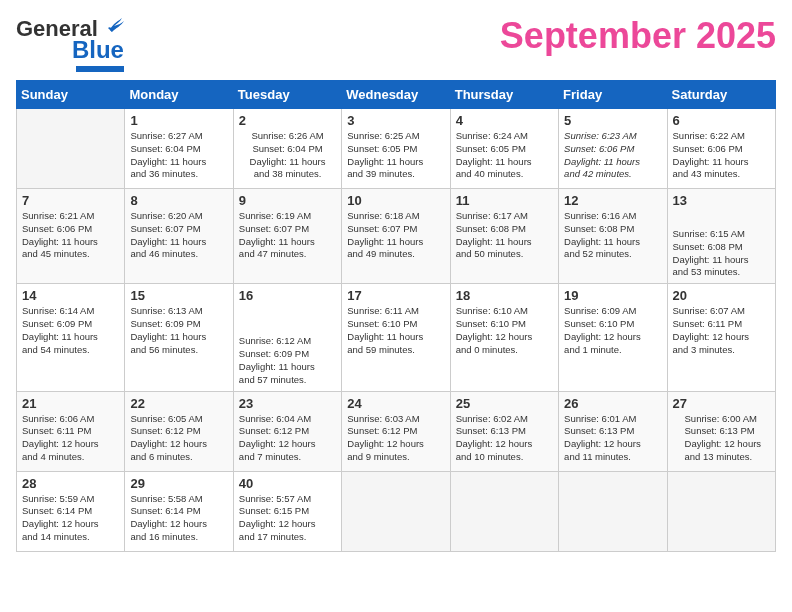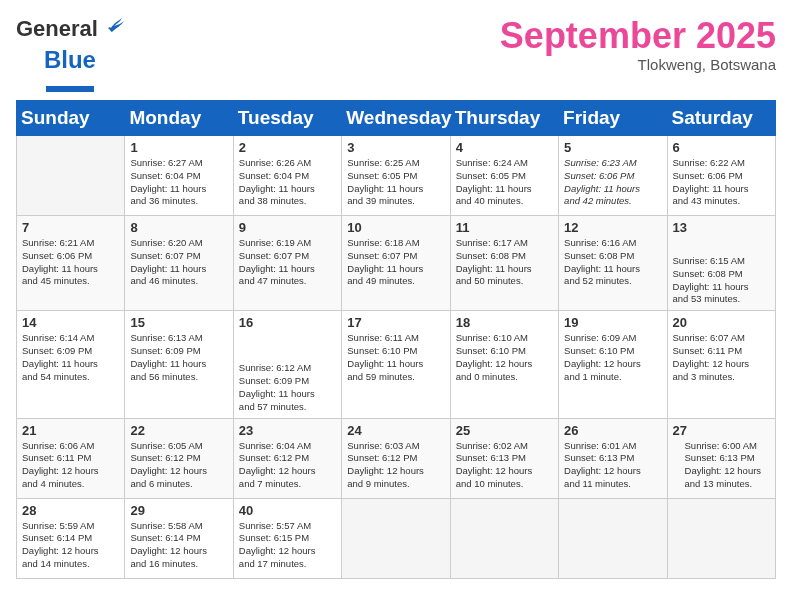--- a/index.html
+++ b/index.html
@@ -12,22 +12,21 @@
     }
     .header {
       display: flex;
       justify-content: space-between;
       align-items: flex-start;
       margin-bottom: 8px;
     }
     .logo {
       display: flex;
       flex-direction: column;
-      align-items: center;
-      gap: 10px;
+      align-items: flex-end;
     }
     .logo-line {
       display: flex;
       align-items: center;
       gap: 2px;
     }
     .logo-blue-bar {
       width: 48px;
       height: 6px;
       background: #1565C0;
@@ -47,21 +46,21 @@
       color: #555;
     }
     table {
       width: 100%;
       border-collapse: collapse;
       table-layout: fixed;
     }
     thead tr th {
       background: #1565C0;
       color: #fff;
-      font-size: 19px;
+      font-size: 13px;
       font-weight: bold;
       padding: 6px 4px;
       text-align: left;
       border: 1px solid #1565C0;
     }
     tbody tr td {
       border: 1px solid #ccc;
       vertical-align: top;
       padding: 4px 5px;
       height: 80px;
@@ -97,21 +96,20 @@
       <svg width="22" height="22" viewBox="0 0 22 22" style="margin-left:2px;margin-top:-4px;">
         <path d="M8 14 C10 8, 18 4, 20 2 C18 6, 14 8, 12 10 C16 9, 20 7, 22 5 C19 10, 14 12, 10 16 Z" fill="#1565C0"></path>
         <path d="M10 16 C10 12, 8 10, 6 12 Z" fill="#1565C0"></path>
       </svg>
     </div>
     <div style="font-size:24px;font-weight:bold;color:#1565C0;margin-top:-6px;">Blue</div>
     <div class="logo-blue-bar"></div>
   </div>
   <div class="title-block">
     <div class="month-title">September 2025</div>
-    <div class="location">Tlokweng, Botswana</div>
   </div>
 </div>
 
 <table>
   <thead>
     <tr>
     <th>Sunday</th>
         <th>Monday</th>
         <th>Tuesday</th>
         <th>Wednesday</th>
@@ -125,21 +123,21 @@
         <td class="empty-cell"></td>
         <td>
           <div class="day-num">1</div>
           <div class="cell-info" style="white-space: pre-line;">Sunrise: 6:27 AM
 Sunset: 6:04 PM
 Daylight: 11 hours
 and 36 minutes.</div>
         </td>
         <td>
           <div class="day-num">2</div>
-          <div class="cell-info" style="white-space: pre-line;">Sunrise: 6:26 AM
+          <div class="cell-info" style="white-space: pre-line; text-align: center;">Sunrise: 6:26 AM
 Sunset: 6:04 PM
 Daylight: 11 hours
 and 38 minutes.</div>
         </td>
         <td>
           <div class="day-num">3</div>
           <div class="cell-info" style="white-space: pre-line;">Sunrise: 6:25 AM
 Sunset: 6:05 PM
 Daylight: 11 hours
 and 39 minutes.</div>

